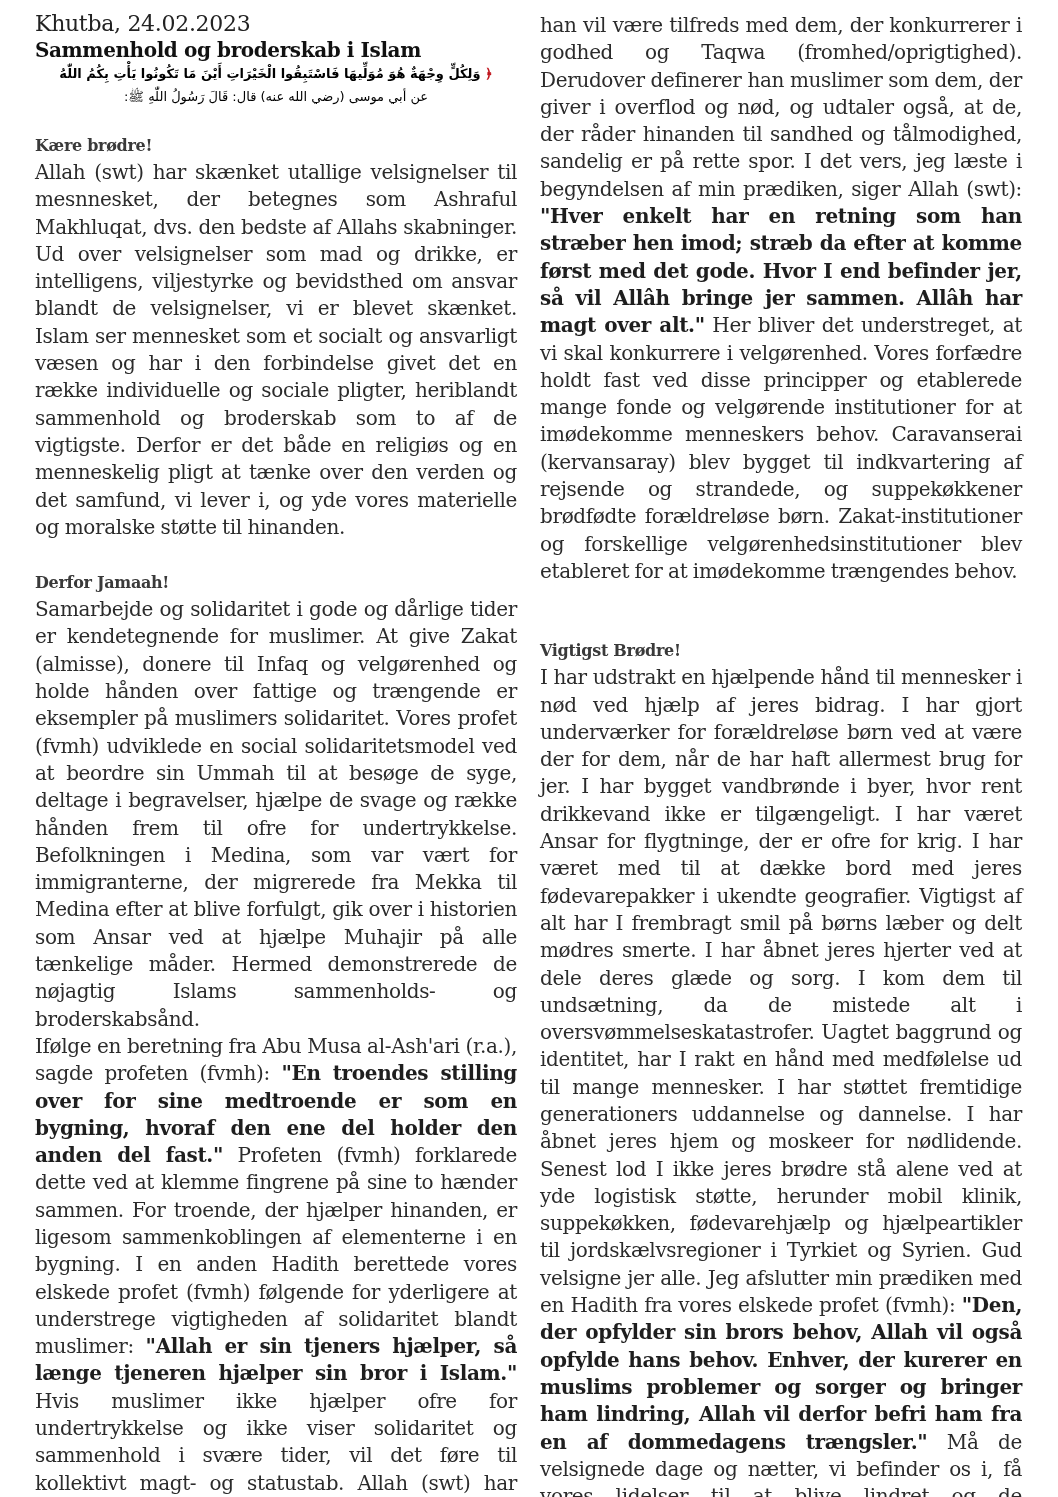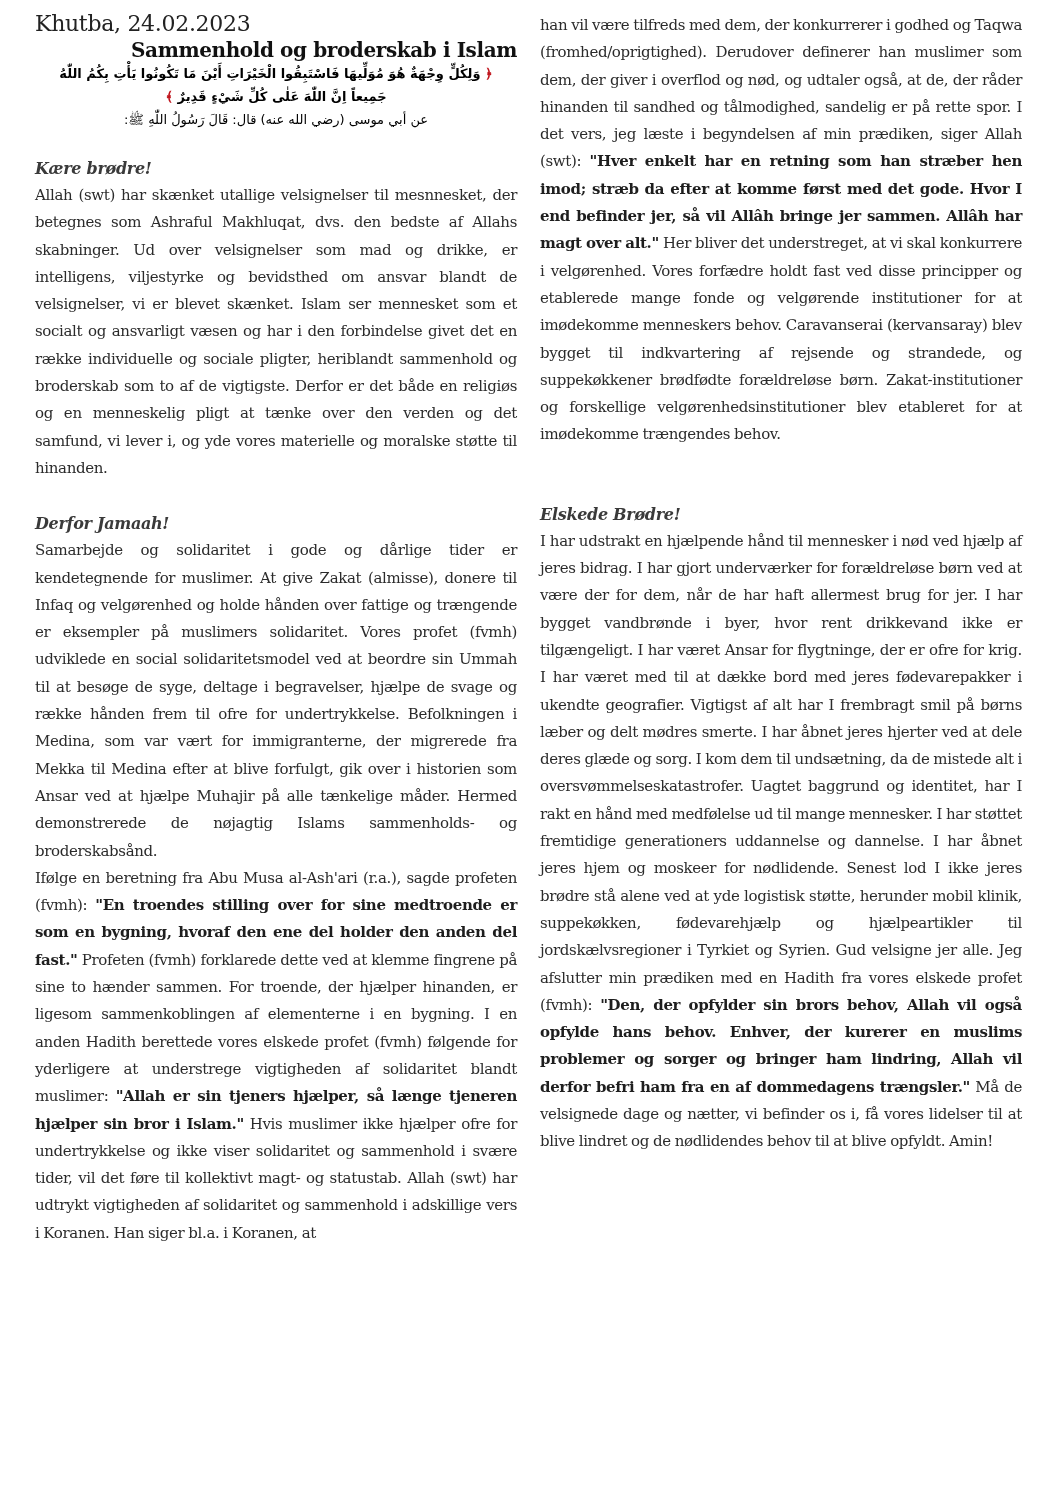--- a/index.html
+++ b/index.html
@@ -1,52 +1,51 @@
 <!DOCTYPE html>
 <html><head>
 <meta charset="utf-8">
 <style>
   html, body { margin: 0; padding: 0; background: #ffffff; }
   body { width: 1058px; height: 1497px; position: relative; overflow: hidden;
          font-family: "DejaVu Serif", "Liberation Serif", serif; color: #2b2b2b; }
   .col { position: absolute; top: 0; width: 482px; }
   .col-left { left: 35px; }
   .col-right { left: 540px; }
-  .para { font-size: 15px; line-height: 27.3px; text-align: justify; margin: 0; letter-spacing: -0.35px; word-spacing: -0.5px; }
+  .para { font-size: 20px; line-height: 27.3px; text-align: justify; margin: 0; letter-spacing: -0.35px; word-spacing: -0.5px; }
   .date { font-size: 22px; line-height: 24px; margin-top: 12px; color: #222; letter-spacing: -0.3px; }
-  .title { font-size: 20px; font-weight: bold; line-height: 24px; margin: 2px 0 0 0; color: #111; letter-spacing: -0.4px; text-align: right; }
+  .title { font-size: 20px; font-weight: bold; line-height: 24px; margin: 2px 0 0 0; color: #111; letter-spacing: -0.4px; }
   .arabic { direction: rtl; text-align: center; font-family: "DejaVu Sans", sans-serif; font-weight: bold; font-size: 13px; line-height: 23px; color: #000; margin: 0; }
   .arabic .br { color: #c0141c; }
   .arabic.plain { font-weight: normal; font-size: 13px; }
-  .heading { font-size: 16px; font-weight: bold; line-height: 27px; margin: 0; color: #3a3a3a; letter-spacing: -0.3px; font-style: italic; }
+  .heading { font-size: 16px; font-weight: bold; line-height: 27px; margin: 0; color: #3a3a3a; letter-spacing: -0.3px; }
   .q { font-weight: bold; color: #1e1e1e; }
   .gap-1 { height: 24px; }
   .gap-2 { height: 28px; }
   .gap-3 { height: 52px; }
 </style>
 </head>
 <body>
 
 <div class="col col-left">
   <div class="date">Khutba, 24.02.2023</div>
   <h1 class="title">Sammenhold og broderskab i Islam</h1>
 
   <p class="arabic"><span class="br">﴿</span> <span>وَلِكُلٍّ وِجْهَةٌ هُوَ مُوَلِّيهَا فَاسْتَبِقُوا الْخَيْرَاتِ أَيْنَ مَا تَكُونُوا يَأْتِ بِكُمُ اللّٰهُ</span></p>
-  <p class="arabic"><span>جَمِيعاً اِنَّ اللّٰهَ عَلٰى كُلِّ شَيْءٍ قَدِيرٌ</span> <span class="br">﴾</span></p>
   <p class="arabic plain">عن أبي موسى (رضي الله عنه) قال: قَالَ رَسُولُ اللّٰهِ ﷺ:</p>
 
   <div class="gap-1"></div>
   <h2 class="heading">Kære brødre!</h2>
   <p class="para">Allah (swt) har skænket utallige velsignelser til mesnnesket, der betegnes som Ashraful Makhluqat, dvs. den bedste af Allahs skabninger. Ud over velsignelser som mad og drikke, er intelligens, viljestyrke og bevidsthed om ansvar blandt de velsignelser, vi er blevet skænket. Islam ser mennesket som et socialt og ansvarligt væsen og har i den forbindelse givet det en række individuelle og sociale pligter, heriblandt sammenhold og broderskab som to af de vigtigste. Derfor er det både en religiøs og en menneskelig pligt at tænke over den verden og det samfund, vi lever i, og yde vores materielle og moralske støtte til hinanden.</p>
 
   <div class="gap-2"></div>
   <h2 class="heading">Derfor Jamaah!</h2>
   <p class="para">Samarbejde og solidaritet i gode og dårlige tider er kendetegnende for muslimer. At give Zakat (almisse), donere til Infaq og velgørenhed og holde hånden over fattige og trængende er eksempler på muslimers solidaritet. Vores profet (fvmh) udviklede en social solidaritetsmodel ved at beordre sin Ummah til at besøge de syge, deltage i begravelser, hjælpe de svage og række hånden frem til ofre for undertrykkelse. Befolkningen i Medina, som var vært for immigranterne, der migrerede fra Mekka til Medina efter at blive forfulgt, gik over i historien som Ansar ved at hjælpe Muhajir på alle tænkelige måder. Hermed demonstrerede de nøjagtig Islams sammenholds- og broderskabsånd.</p>
   <p class="para"><span>Ifølge en beretning fra Abu Musa al-Ash'ari (r.a.), sagde profeten (fvmh): </span><span class="q">"En troendes stilling over for sine medtroende er som en bygning, hvoraf den ene del holder den anden del fast."</span><span>  Profeten (fvmh) forklarede dette ved at klemme fingrene på sine to hænder sammen. For troende, der hjælper hinanden, er ligesom sammenkoblingen af elementerne i en bygning. I en anden Hadith berettede vores elskede profet (fvmh) følgende for yderligere at understrege vigtigheden af solidaritet blandt muslimer: </span><span class="q">"Allah er sin tjeners hjælper, så længe tjeneren hjælper sin bror i Islam."</span><span> Hvis muslimer ikke hjælper ofre for undertrykkelse og ikke viser solidaritet og sammenhold i svære tider, vil det føre til kollektivt magt- og statustab. Allah (swt) har udtrykt vigtigheden af solidaritet og sammenhold i adskillige vers i Koranen. Han siger bl.a. i Koranen, at</span></p>
 </div>
 
 <div class="col col-right">
   <p class="para" style="margin-top:12px"><span>han vil være tilfreds med dem, der konkurrerer i godhed og Taqwa (fromhed/oprigtighed). Derudover definerer han muslimer som dem, der giver i overflod og nød, og udtaler også, at de, der råder hinanden til sandhed og tålmodighed, sandelig er på rette spor. I det vers, jeg læste i begyndelsen af min prædiken, siger Allah (swt): </span><span class="q">"Hver enkelt har en retning som han stræber hen imod; stræb da efter at komme først med det gode. Hvor I end befinder jer, så vil Allâh bringe jer sammen. Allâh har magt over alt."</span><span> Her bliver det understreget, at vi skal konkurrere i velgørenhed. Vores forfædre holdt fast ved disse principper og etablerede mange fonde og velgørende institutioner for at imødekomme menneskers behov. Caravanserai (kervansaray) blev bygget til indkvartering af rejsende og strandede, og suppekøkkener brødfødte forældreløse børn. Zakat-institutioner og forskellige velgørenhedsinstitutioner blev etableret for at imødekomme trængendes behov.</span></p>
 
   <div class="gap-3"></div>
-  <h2 class="heading">Elskede Brødre!</h2>
+  <h2 class="heading">Vigtigst Brødre!</h2>
   <p class="para"><span>I har udstrakt en hjælpende hånd til mennesker i nød ved hjælp af jeres bidrag. I har gjort underværker for forældreløse børn ved at være der for dem, når de har haft allermest brug for jer. I har bygget vandbrønde i byer, hvor rent drikkevand ikke er tilgængeligt. I har været Ansar for flygtninge, der er ofre for krig. I har været med til at dække bord med jeres fødevarepakker i ukendte geografier. Vigtigst af alt har I frembragt smil på børns læber og delt mødres smerte. I har åbnet jeres hjerter ved at dele deres glæde og sorg. I kom dem til undsætning, da de mistede alt i oversvømmelseskatastrofer. Uagtet baggrund og identitet, har I rakt en hånd med medfølelse ud til mange mennesker. I har støttet fremtidige generationers uddannelse og dannelse. I har åbnet jeres hjem og moskeer for nødlidende. Senest lod I ikke jeres brødre stå alene ved at yde logistisk støtte, herunder mobil klinik, suppekøkken, fødevarehjælp og hjælpeartikler til jordskælvsregioner i Tyrkiet og Syrien. Gud velsigne jer alle. Jeg afslutter min prædiken med en Hadith fra vores elskede profet (fvmh): </span><span class="q">"Den, der opfylder sin brors behov, Allah vil også opfylde hans behov. Enhver, der kurerer en muslims problemer og sorger og bringer ham lindring, Allah vil derfor befri ham fra en af dommedagens trængsler."</span><span> Må de velsignede dage og nætter, vi befinder os i, få vores lidelser til at blive lindret og de nødlidendes behov til at blive opfyldt. Amin!</span></p>
 </div>
 
 </body></html>

